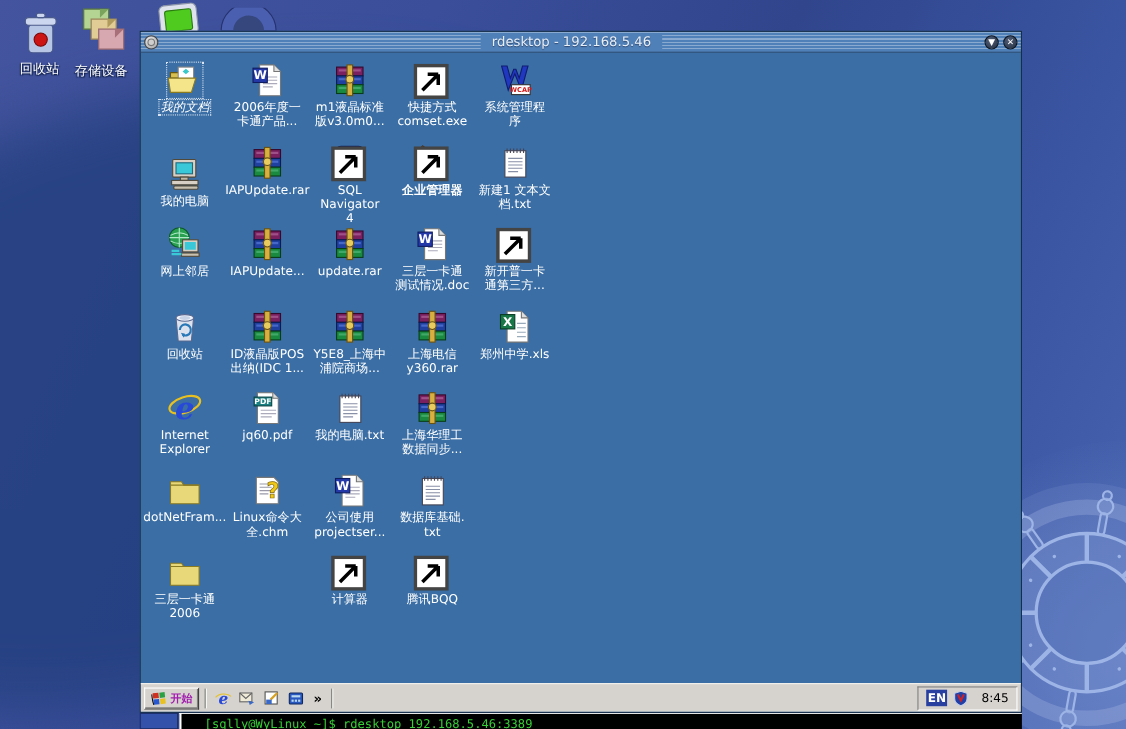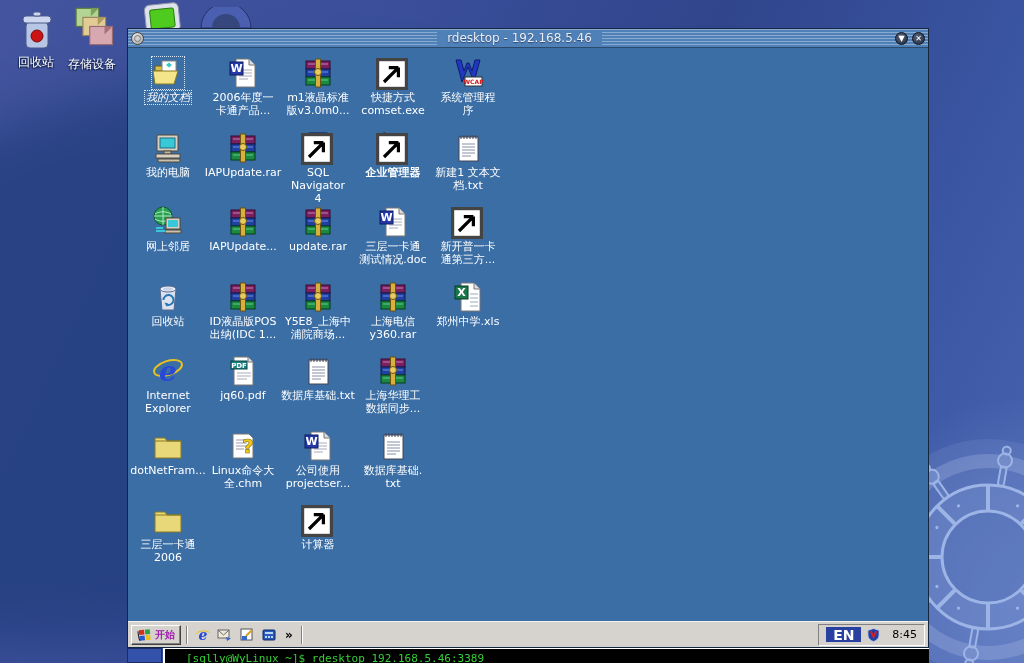--- a/index.html
+++ b/index.html
@@ -49,21 +49,21 @@
            border-top:1px solid #f5f3ef;display:flex;align-items:center;padding:0 3px;gap:3px;box-sizing:border-box;}
   .startbtn{height:20px;display:flex;align-items:center;gap:3px;padding:0 5px;background:#d6d3ce;
             border:1px solid;border-color:#fff #404040 #404040 #fff;box-shadow:inset -1px -1px 0 #808080;
             font-size:10px;font-weight:bold;color:#a21caf;cursor:pointer;}
   .tbsep{width:0;height:18px;border-left:1px solid #808080;border-right:1px solid #fff;margin:0 2px;}
   .qlbtn{width:20px;height:20px;display:flex;align-items:center;justify-content:center;cursor:pointer;}
   .qlbtn svg{width:16px;height:16px;}
   .ovf{font-size:12px;font-weight:bold;color:#000;padding:0 3px;cursor:pointer;}
   .tray{margin-left:auto;height:20px;border:1px solid;border-color:#808080 #fff #fff #808080;
         display:flex;align-items:center;gap:5px;padding:0 7px;}
-  .enbox{width:35px;height:15px;background:#2840a0;color:#fff;font-size:14px;font-weight:bold;
+  .enbox{width:19px;height:15px;background:#2840a0;color:#fff;font-size:11px;font-weight:bold;
          display:flex;align-items:center;justify-content:center;cursor:pointer;}
   .time{font-size:11px;color:#000;margin-left:6px;}
   
   .fragblue{position:absolute;left:127px;top:648px;width:35px;height:15px;background:#3452aa;
             border:1px solid #1c2c66;box-sizing:border-box;z-index:4;}
   .terminal{position:absolute;left:163px;top:648px;width:766px;height:15px;background:#000;
             border-left:2px solid #fff;border-top:1px solid #fff;overflow:hidden;z-index:4;
             color:#35d035;font:11px/13px "DejaVu Sans Mono","Liberation Mono",monospace;
             padding:3px 0 0 21px;box-sizing:border-box;white-space:nowrap;}
 </style>
@@ -287,21 +287,21 @@
           <span class="ibox">
             <svg viewBox="0 0 32 32">
               <path d="M4 3l6 22 6-15 6 15 6-22h-5l-3 11-3-8h-2l-3 8-3-11z" fill="#2038c0" stroke="#101c70"></path>
               <rect x="13" y="20" width="17" height="9" fill="#fff" stroke="#333"></rect>
               <text x="21.5" y="27" font-size="6" font-weight="bold" fill="#d01818" text-anchor="middle">WCAP</text>
             </svg>
           </span>
           <span class="lbl">系统管理程
 序</span>
         </div>
-        <div class="cell" style="left: 2px; top: 84px;">
+        <div class="cell" style="left: 2px; top: 94px;">
           <span class="ibox">
             <svg viewBox="0 0 32 32">
               <rect x="5" y="3" width="21" height="16" rx="1" fill="#d8d0c4" stroke="#504838"></rect>
               <rect x="8" y="6" width="15" height="10" fill="#38c8d8" stroke="#206a80"></rect>
               <rect x="12" y="19" width="7" height="3" fill="#c0b8a8" stroke="#504838"></rect>
               <rect x="4" y="22" width="24" height="4" fill="#d8d0c4" stroke="#504838"></rect>
               <rect x="6" y="27" width="22" height="3" rx="1" fill="#c8c0b0" stroke="#504838"></rect>
             </svg>
           </span>
           <span class="lbl">我的电脑</span>
@@ -535,21 +535,21 @@
           <span class="lbl">jq60.pdf</span>
         </div>
         <div class="cell" style="left: 152px; top: 307px;">
           <span class="ibox">
             <svg viewBox="0 0 32 32">
               <rect x="7" y="5" width="19" height="24" fill="#fff" stroke="#445"></rect>
               <path d="M9 3v4M12 3v4M15 3v4M18 3v4M21 3v4M24 3v4" stroke="#445"></path>
               <path d="M10 12h13M10 15h13M10 18h13M10 21h13M10 24h9" stroke="#8890a8"></path>
             </svg>
           </span>
-          <span class="lbl">数据库基础.txt</span>
+          <span class="lbl">我的电脑.txt</span>
         </div>
         <div class="cell" style="left: 227px; top: 307px;">
           <span class="ibox">
             <svg viewBox="0 0 32 32">
               <rect x="4" y="4" width="24" height="8" fill="#7a2060" stroke="#38082c"></rect>
               <rect x="4" y="12" width="24" height="8" fill="#2040a0" stroke="#0c1c50"></rect>
               <rect x="4" y="20" width="24" height="8" fill="#1a8a40" stroke="#083c18"></rect>
               <rect x="6" y="6" width="20" height="2" fill="#a05088"></rect>
               <rect x="6" y="14" width="20" height="2" fill="#4868c8"></rect>
               <rect x="6" y="22" width="20" height="2" fill="#40a868"></rect>
@@ -633,20 +633,40 @@
                 <rect x="17" y="22" width="3.5" height="2.5"></rect>
                 <rect x="22" y="22" width="3.5" height="2.5"></rect>
               </g>
             </svg>
             <svg class="sc" viewBox="0 0 10 10">
               <rect x="0.5" y="0.5" width="9" height="9" fill="#fff" stroke="#444"></rect>
               <path d="M2.5 7.5L7 3M7 3H4M7 3v3" stroke="#000" fill="none"></path>
             </svg>
           </span>
           <span class="lbl">计算器</span>
+        </div>
+        <div class="cell" style="left: 227px; top: 456px;">
+          <span class="ibox">
+            <svg viewBox="0 0 32 32">
+              <ellipse cx="17" cy="16" rx="9" ry="12" fill="#181818"></ellipse>
+              <ellipse cx="17" cy="20" rx="6" ry="7" fill="#f8f8f8"></ellipse>
+              <circle cx="14" cy="10" r="2" fill="#fff"></circle>
+              <circle cx="20" cy="10" r="2" fill="#fff"></circle>
+              <circle cx="14.5" cy="10" r="1" fill="#000"></circle>
+              <circle cx="19.5" cy="10" r="1" fill="#000"></circle>
+              <path d="M13 13.5h8l-4 3z" fill="#e8a020"></path>
+              <path d="M10 15c4 3 10 3 14 0l1 3c-5 3-11 3-16 0z" fill="#e0e8f0" stroke="#8898b8"></path>
+              <path d="M9 27c2 1.5 5 2.5 8 2.5" stroke="#e8a020" fill="none" stroke-width="2"></path>
+            </svg>
+            <svg class="sc" viewBox="0 0 10 10">
+              <rect x="0.5" y="0.5" width="9" height="9" fill="#fff" stroke="#444"></rect>
+              <path d="M2.5 7.5L7 3M7 3H4M7 3v3" stroke="#000" fill="none"></path>
+            </svg>
+          </span>
+          <span class="lbl">腾讯BQQ</span>
         </div>
       </div>
 
     <div class="taskbar">
       <button class="startbtn">
         <svg width="15" height="14" viewBox="0 0 16 16">
           <g transform="rotate(-6 8 8)">
             <rect x="2" y="2" width="6" height="5.5" fill="#d03020"></rect>
               <rect x="9" y="2" width="5.5" height="5.5" fill="#2aa043"></rect>
             <rect x="2" y="8.5" width="6" height="5.5" fill="#2858d0"></rect>

